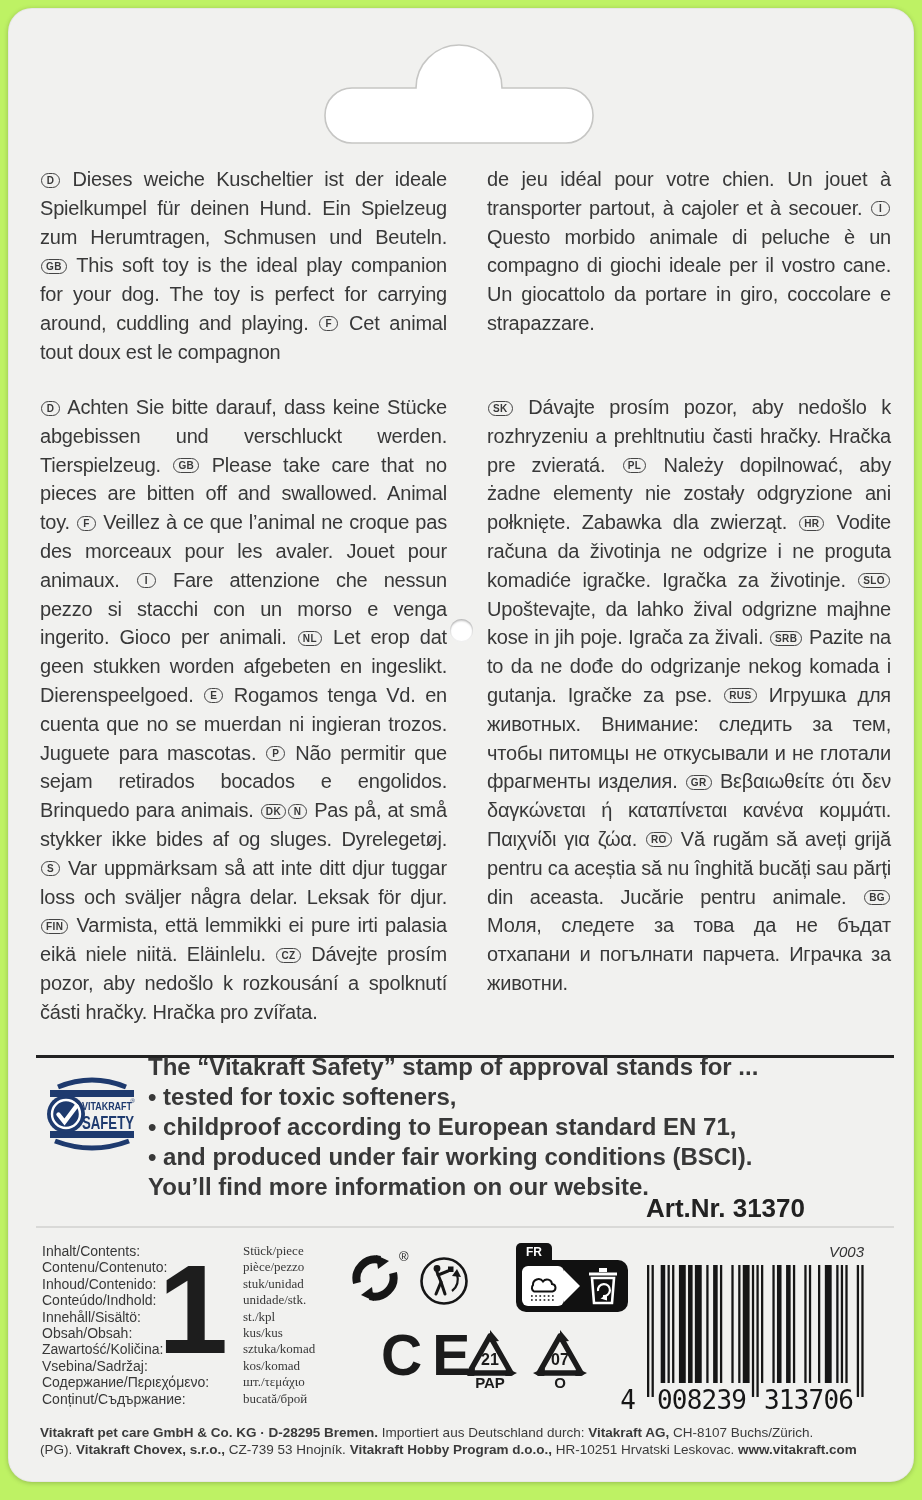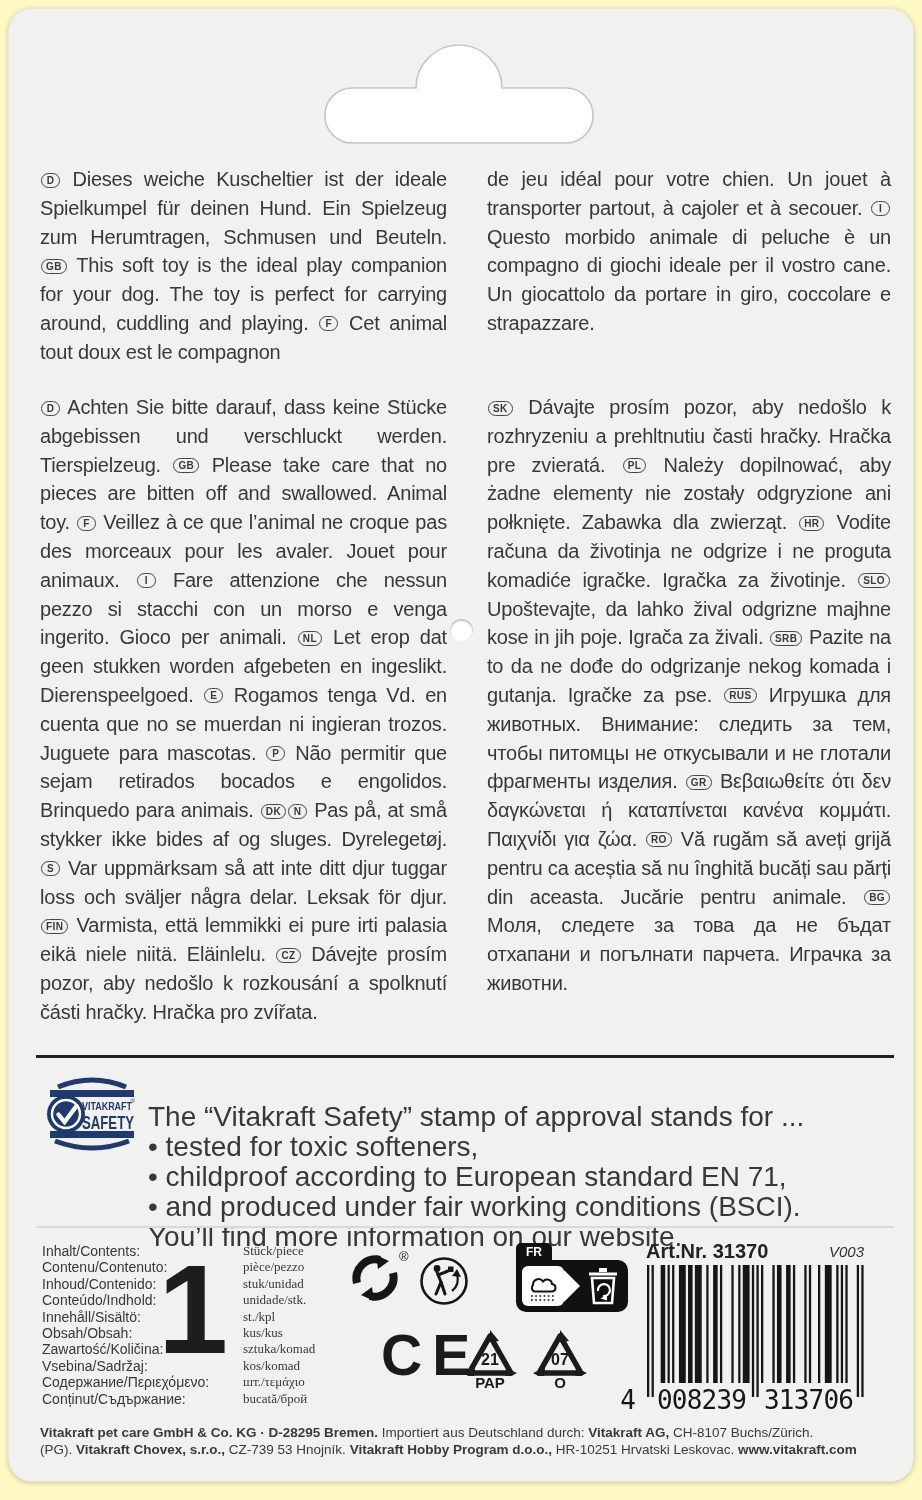--- a/index.html
+++ b/index.html
@@ -1,38 +1,38 @@
 <!DOCTYPE html>
 <html style="--navy: #1e3a6e; --ink: #383838; --card: #f1f1ef;"><head>
 <meta charset="utf-8">
 <style>
   :root{ --navy:#1e3a6e; --ink:#383838; --card:#f1f1ef; }
   html,body{margin:0;padding:0;background:#ffffff;}
   body{font-family:"Liberation Sans","DejaVu Sans",sans-serif;color:var(--ink);}
-  #screen{position:relative;width:922px;height:1500px;background:#fef9c3;overflow:hidden;}
+  #screen{position:relative;width:922px;height:1500px;background:#bef264;overflow:hidden;}
   .card{position:absolute;left:8px;top:8px;width:906px;height:1474px;background:var(--card);
         border-radius:24px;box-shadow:0 1px 5px rgba(0,0,0,.22), inset 0 0 0 1px rgba(0,0,0,.04);}
   .euro-slot{position:absolute;left:0;top:0;width:922px;height:200px;}
   .punch-hole{position:absolute;left:450px;top:619px;width:23px;height:23px;border-radius:50%;background:#fff;
         box-shadow:inset 0 2px 2px rgba(0,0,0,.22), inset 0 0 0 1px rgba(0,0,0,.06);}
   .para{position:absolute;text-align:justify;font-size:20px;line-height:28.8px;letter-spacing:-0.2px;}
   #intro-left{left:40px;top:165px;width:407px;}
   #intro-right{left:487px;top:165px;width:404px;}
   #care-left{left:40px;top:393px;width:407px;}
   #care-right{left:487px;top:393px;width:404px;}
   .lang-badge{display:inline-block;border:1.6px solid #454545;border-radius:11px;padding:0 4px;min-width:9px;
         text-align:center;font-size:10px;line-height:13px;font-weight:bold;letter-spacing:.4px;
         vertical-align:2.5px;margin:0 1px;white-space:nowrap;}
   .rule-dark{position:absolute;left:36px;top:1055px;width:858px;height:3px;background:#222;}
   .rule-light{position:absolute;left:36px;top:1226px;width:858px;height:2px;background:#d9d9d7;}
   .stamp{position:absolute;left:46px;top:1076px;width:92px;height:76px;}
   .stamp .navy{fill:var(--navy);}
   .stamp .navy-stroke{stroke:var(--navy);fill:none;}
   .stamp text{font-family:"Liberation Sans","DejaVu Sans",sans-serif;}
-  .safety-text{position:absolute;left:148px;top:1102px;width:726px;font-size:28px;}
+  .safety-text{position:absolute;left:148px;top:1052px;width:726px;font-size:24px;font-weight:bold;}
   .safety-line{height:30px;line-height:30px;}
   .contents-labels{position:absolute;left:42px;top:1243px;font-size:14px;line-height:16.4px;}
   .contents-units{position:absolute;left:243px;top:1243px;font-size:13px;line-height:16.4px;font-family:Liberation Serif, serif;}
   .contents-qty{position:absolute;left:138px;top:1247px;width:110px;text-align:center;font-size:126px;
         line-height:126px;font-weight:bold;color:#1d1d1d;}
   .green-dot{position:absolute;left:352px;top:1255px;width:46px;height:46px;}
   .green-dot-reg{position:absolute;left:399px;top:1249px;font-size:13px;color:#1b1b1b;}
   .tidyman{position:absolute;left:419px;top:1256px;width:50px;height:50px;}
   .triman{position:absolute;left:478px;top:1243px;width:112px;height:70px;margin-left:38px;}
   .triman-tab{position:absolute;left:0;top:0;width:36px;height:18px;background:#111;color:#fff;
@@ -44,21 +44,21 @@
         border-top:16px solid transparent;border-bottom:16px solid transparent;border-left:16px solid #fff;}
   .triman-bin{position:absolute;left:70px;top:7px;width:34px;height:38px;}
   .ce{position:absolute;left:381px;top:1325px;font-size:57px;font-weight:bold;letter-spacing:10px;
         color:#1b1b1b;line-height:60px;}
   .recycle{position:absolute;width:56px;text-align:center;color:#1b1b1b;}
   #recycle-pap{left:462px;top:1330px;}
   #recycle-o{left:532px;top:1330px;}
   .recycle svg{width:54px;height:46px;display:block;margin:0 auto;}
   .recycle .code{position:absolute;left:0;top:21px;width:56px;text-align:center;font-size:16px;font-weight:bold;}
   .recycle .mat{margin-top:-2px;font-size:15px;font-weight:bold;}
-  .artnr{position:absolute;left:646px;top:1240px;font-size:20px;font-weight:bold;color:#222;}
+  .artnr{position:absolute;left:646px;top:1193px;font-size:26px;font-weight:bold;color:#222;}
   .version{position:absolute;left:798px;top:1243px;width:66px;text-align:right;font-style:italic;font-size:15px;color:#333;}
   #barcode{position:absolute;left:614px;top:1263px;width:256px;height:148px;}
   .footer{position:absolute;left:40px;top:1424px;width:842px;text-align:left;font-size:13.5px;
         line-height:17.2px;color:#3a3a3a;}
   .footer b{font-weight:bold;}
 </style>
 </head>
 <body>
 
 <div id="screen">

